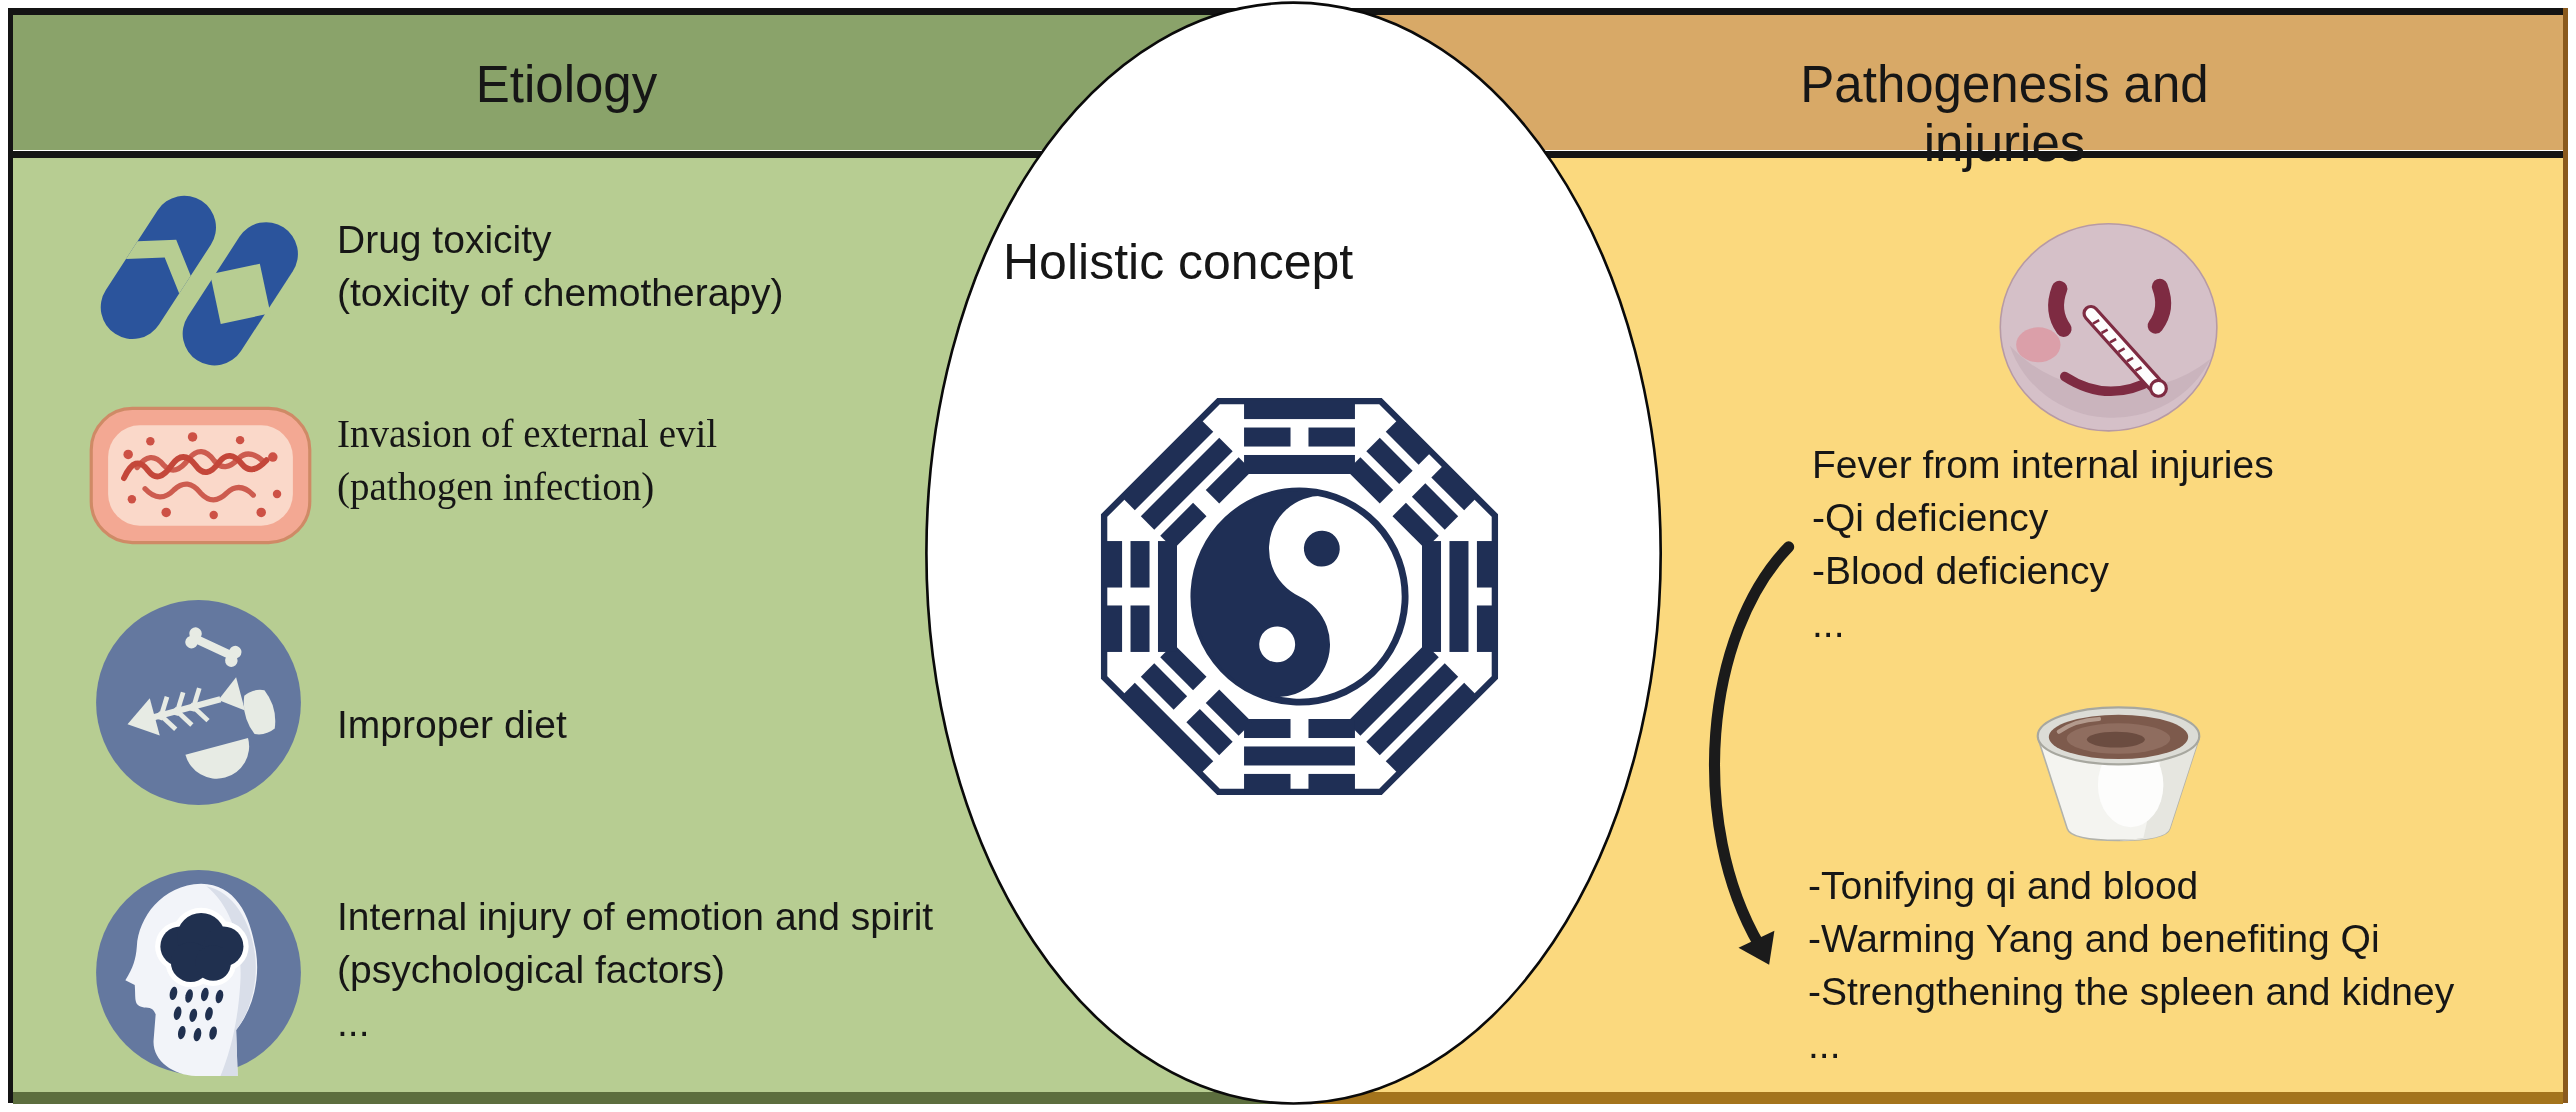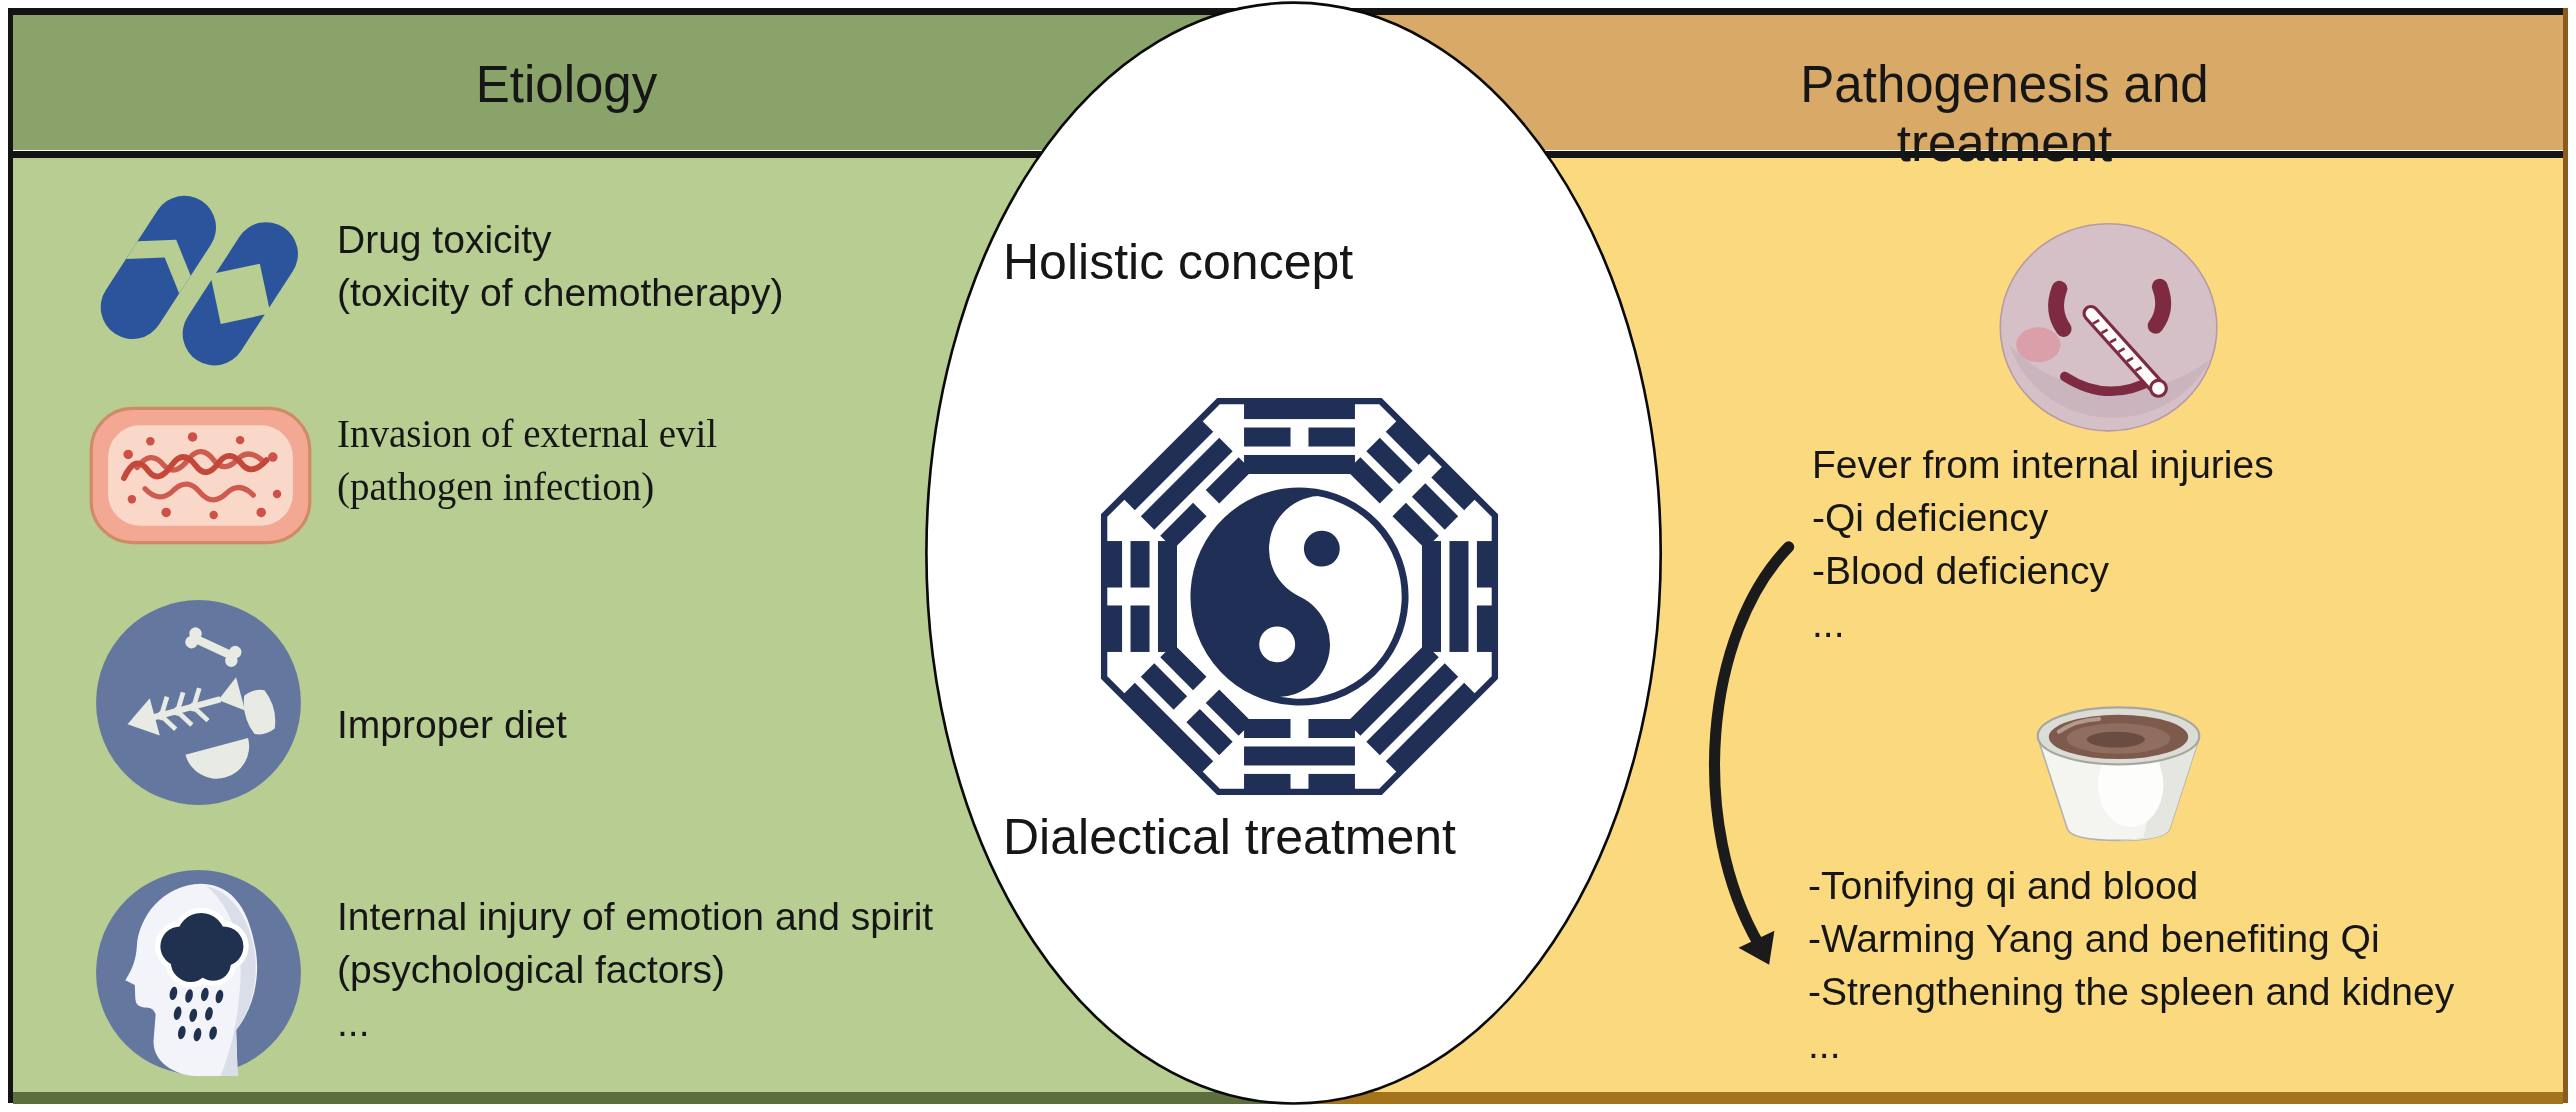--- a/index.html
+++ b/index.html
@@ -27,24 +27,23 @@
   <div class="panel" style="left:8px;top:8px;width:5.3px;height:1095px;background:var(--border_black,#141414);"></div>
   <div class="panel" style="left:13.2px;top:1092px;width:1280px;height:11.6px;background:var(--bottom_left_strip,#5c6e3e);"></div>
   <div class="panel" style="left:1294px;top:1092px;width:1269px;height:11.6px;background:var(--bottom_right_strip,#a4741c);"></div>
   <div class="panel" style="left:2563px;top:8px;width:5.3px;height:1095px;background:var(--right_border,#8a5a1e);"></div>
 
   <svg style="left:0;top:0;" width="2576" height="1112" viewBox="0 0 4875 2105">
     <ellipse cx="2448" cy="1047" rx="695" ry="1042" fill="#ffffff" stroke="#0a0a0a" stroke-width="5"></ellipse>
   </svg>
 
   <div class="hdr" style="left:276px;top:55px;">Etiology</div>
-  <div class="hdr" style="left:1714px;top:55px;">Pathogenesis and treatment</div>
+  <div class="hdr" style="left:1714px;top:55px;">Pathogenesis and injuries</div>
 
   <div class="ctr-label" style="left:1003px;top:233px;">Holistic concept</div>
-  <div class="ctr-label" style="left:1003px;top:808px;">Dialectical treatment</div>
 
   <svg style="left:1083px;top:380px;" width="433" height="433" viewBox="-410 -410 820 820">
     <polygon points="153.3,-370 370,-153.3 370,153.3 153.3,370 -153.3,370 -370,153.3 -370,-153.3 -153.3,-370" fill="#ffffff" stroke="#1f2f55" stroke-width="12"></polygon>
 
     <g class="trig" transform="rotate(0)">
       <rect x="-105" y="-268" width="210" height="36"></rect>
       <rect x="-105" y="-320" width="88" height="36"></rect>
         <rect x="17" y="-320" width="88" height="36"></rect>
       <rect x="-105" y="-372" width="210" height="36"></rect>
     </g>

